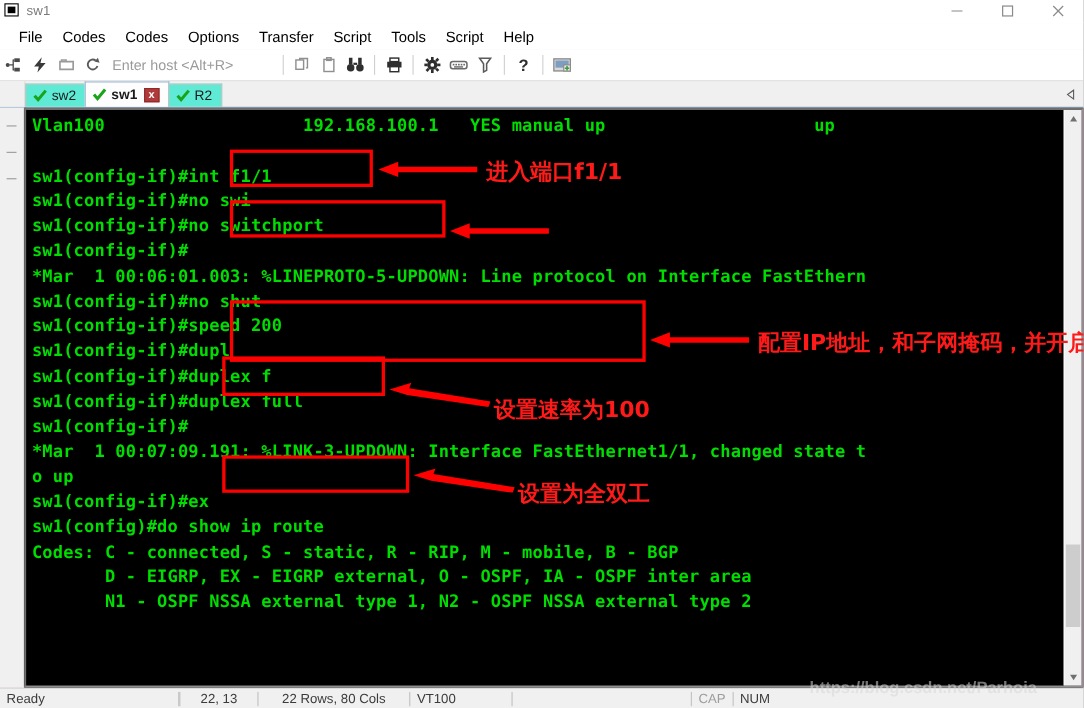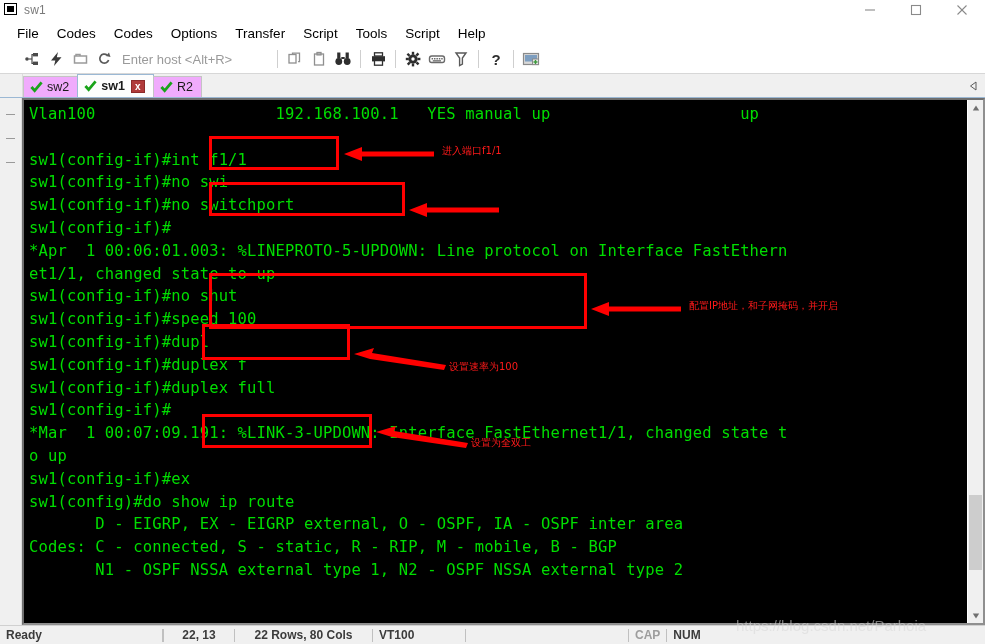--- a/index.html
+++ b/index.html
@@ -92,21 +92,20 @@
   }
 
   
   .toolbar {
     height: 28px;
     background: #ffffff;
     display: flex;
     align-items: center;
     flex: 0 0 auto;
     border-bottom: 1px solid #d7d7d7;
-    padding-left: 20px;
   }
   .tb-btn {
     width: 24px;
     height: 24px;
     display: flex;
     align-items: center;
     justify-content: center;
     flex: 0 0 auto;
   }
   .tb-btn svg { display:block; }
@@ -143,21 +142,21 @@
     border-right: 1px solid #dcdcdc;
     flex: 0 0 auto;
   }
   .tab {
     height: 21px;
     display: flex;
     align-items: center;
     padding: 0 8px 0 6px;
     font-size: 12.5px;
     color: #1a1a1a;
-    background: #f0abfc;
+    background: #5eead4;
     border: 1px solid #c4c4c4;
     border-bottom: none;
     margin-right: -1px;
     box-sizing: border-box;
     white-space: nowrap;
   }
   .tab.active {
     background: #fdfdfd;
     font-weight: bold;
     height: 23px;
@@ -190,20 +189,21 @@
     align-items: center;
     justify-content: center;
   }
 
   
   .bodyrow {
     flex: 1 1 auto;
     display: flex;
     min-height: 0;
     background: #ec4899;
+    font-weight: bold;
   }
   .leftbar {
     width: 21px;
     background: #f0f0f0;
     border-right: 1px solid #dcdcdc;
     flex: 0 0 auto;
     position: relative;
   }
   .leftbar .lb-tick {
     position: absolute;
@@ -282,21 +282,21 @@
   }
   .anno-box {
     position: absolute;
     border: 3px solid #ff0000;
     box-sizing: border-box;
   }
   .anno-text {
     position: absolute;
     color: #ff1a1a;
     font-family: "DejaVu Sans", sans-serif;
-    font-size: 10px;
+    font-size: 20px;
     white-space: nowrap;
     line-height: 1;
   }
   .watermark {
     position: absolute;
     color: rgba(215,215,215,0.55);
     font-family: "Liberation Sans", sans-serif;
     font-size: 15px;
     white-space: nowrap;
   }
@@ -305,21 +305,20 @@
   .statusbar {
     height: 18px;
     background: #f0f0f0;
     border-top: 1px solid #d0d0d0;
     display: flex;
     align-items: center;
     font-size: 12px;
     color: #3b3b3b;
     flex: 0 0 auto;
     overflow: hidden;
-    font-weight: bold;
   }
   .sb-cell {
     padding: 0 6px;
     white-space: nowrap;
     height: 18px;
     display: flex;
     align-items: center;
   }
   .sb-div {
     width: 1px;
@@ -525,34 +524,33 @@
     </div>
 
     <div class="termwrap">
       <div class="terminal" id="terminal">
           <div class="tline">Vlan100                   192.168.100.1   YES manual up                    up</div>
           <div class="tline"></div>
           <div class="tline">sw1(config-if)#int f1/1</div>
           <div class="tline">sw1(config-if)#no swi</div>
           <div class="tline">sw1(config-if)#no switchport</div>
           <div class="tline">sw1(config-if)#</div>
-          <div class="tline">*Apr  1 00:06:01.003: %LINEPROTO-5-UPDOWN: Line protocol on Interface FastEthern</div>
-          <div class="tline">et1/1, changed state to up</div>
+          <div class="tline">*Mar  1 00:06:01.003: %LINEPROTO-5-UPDOWN: Line protocol on Interface FastEthern</div>
           <div class="tline">sw1(config-if)#no shut</div>
-          <div class="tline">sw1(config-if)#speed 100</div>
+          <div class="tline">sw1(config-if)#speed 200</div>
           <div class="tline">sw1(config-if)#dupl</div>
           <div class="tline">sw1(config-if)#duplex f</div>
           <div class="tline">sw1(config-if)#duplex full</div>
           <div class="tline">sw1(config-if)#</div>
           <div class="tline">*Mar  1 00:07:09.191: %LINK-3-UPDOWN: Interface FastEthernet1/1, changed state t</div>
           <div class="tline">o up</div>
           <div class="tline">sw1(config-if)#ex</div>
           <div class="tline">sw1(config)#do show ip route</div>
+          <div class="tline">Codes: C - connected, S - static, R - RIP, M - mobile, B - BGP</div>
           <div class="tline">       D - EIGRP, EX - EIGRP external, O - OSPF, IA - OSPF inter area</div>
-          <div class="tline">Codes: C - connected, S - static, R - RIP, M - mobile, B - BGP</div>
           <div class="tline">       N1 - OSPF NSSA external type 1, N2 - OSPF NSSA external type 2</div>
         </div>
 
       <div class="vscroll">
         <div class="track"></div>
         <div class="arrow top">
           <svg width="8" height="8" viewBox="0 0 8 8">
             <polygon points="4,1.5 7.2,6.5 0.8,6.5" fill="#707070"></polygon>
           </svg>
         </div>

